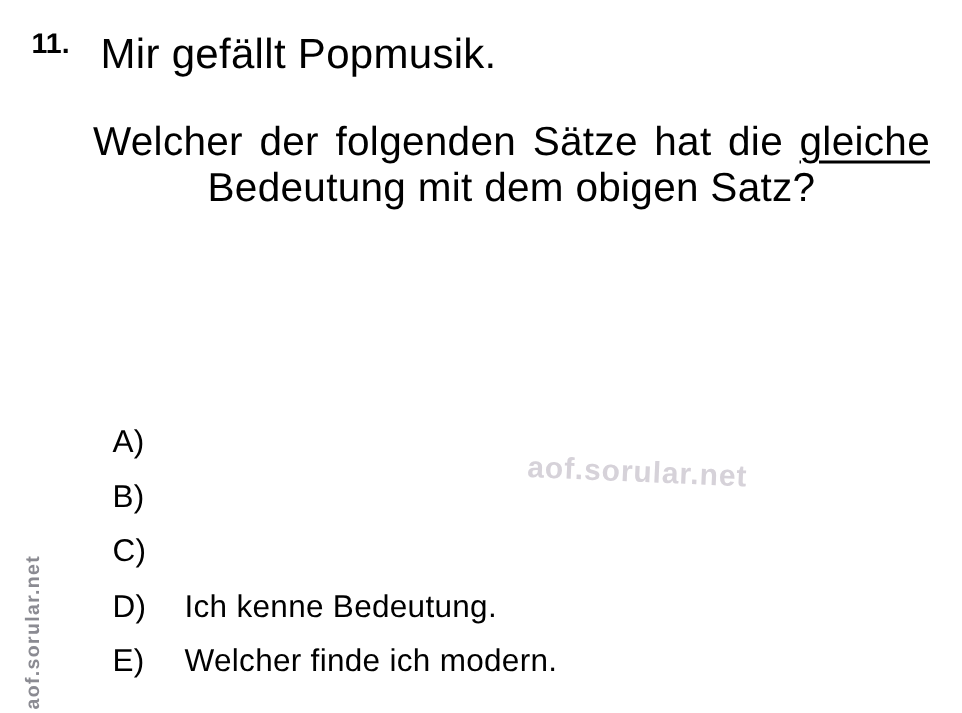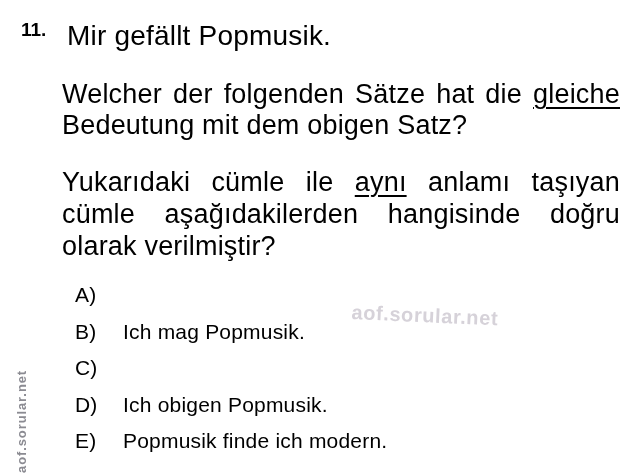--- a/index.html
+++ b/index.html
@@ -36,21 +36,21 @@
     font-size: 27px;
     font-weight: normal;
     letter-spacing: 0.2px;
   }
   .q-de { top: 79px; line-height: 31px; }
   .q-tr { top: 166px; line-height: 32px; }
   .jline {
     text-align: justify;
     text-align-last: justify;
   }
-  .lline { text-align: left; }
+  .lline { text-align: center; }
   .u {
     text-decoration-line: underline;
     text-decoration-thickness: 2px;
     text-underline-offset: 4px;
   }
   .options {
     position: absolute;
     left: 75px;
     top: 284px;
     font-size: 21px;
@@ -94,44 +94,38 @@
 
   <div class="qnum">11.</div>
 
   <div class="stem">Mir gefällt Popmusik.</div>
 
   <div class="qblock q-de">
     <div class="jline"><span>Welcher der folgenden Sätze hat die</span> <span class="u">gleiche</span></div>
     <div class="lline">Bedeutung mit dem obigen Satz?</div>
   </div>
 
-  <div class="qblock q-tr">
-    <div class="jline"><span>Yukarıdaki cümle ile</span> <span class="u">aynı</span> <span>anlamı taşıyan</span></div>
-    <div class="jline">cümle aşağıdakilerden hangisinde doğru</div>
-    <div class="lline">olarak verilmiştir?</div>
-  </div>
 
   <div class="options">
     <div class="opt">
       <span class="opt-letter">A)</span>
     </div>
     <div class="opt">
       <span class="opt-letter">B)</span>
-      <span>Ich mag Popmusik.</span>
     </div>
     <div class="opt">
       <span class="opt-letter">C)</span>
     </div>
     <div class="opt">
       <span class="opt-letter">D)</span>
-      <span>Ich obigen Popmusik.</span>
+      <span>Ich kenne Bedeutung.</span>
     </div>
     <div class="opt">
       <span class="opt-letter">E)</span>
-      <span>Popmusik finde ich modern.</span>
+      <span>Welcher finde ich modern.</span>
     </div>
   </div>
 
   <div class="wm-center" style="color: rgb(214, 210, 217);">aof.sorular.net</div>
 
   <div class="wm-left" style="color: rgb(139, 139, 146);">aof.sorular.net</div>
 
 </div>
 
 </body></html>

